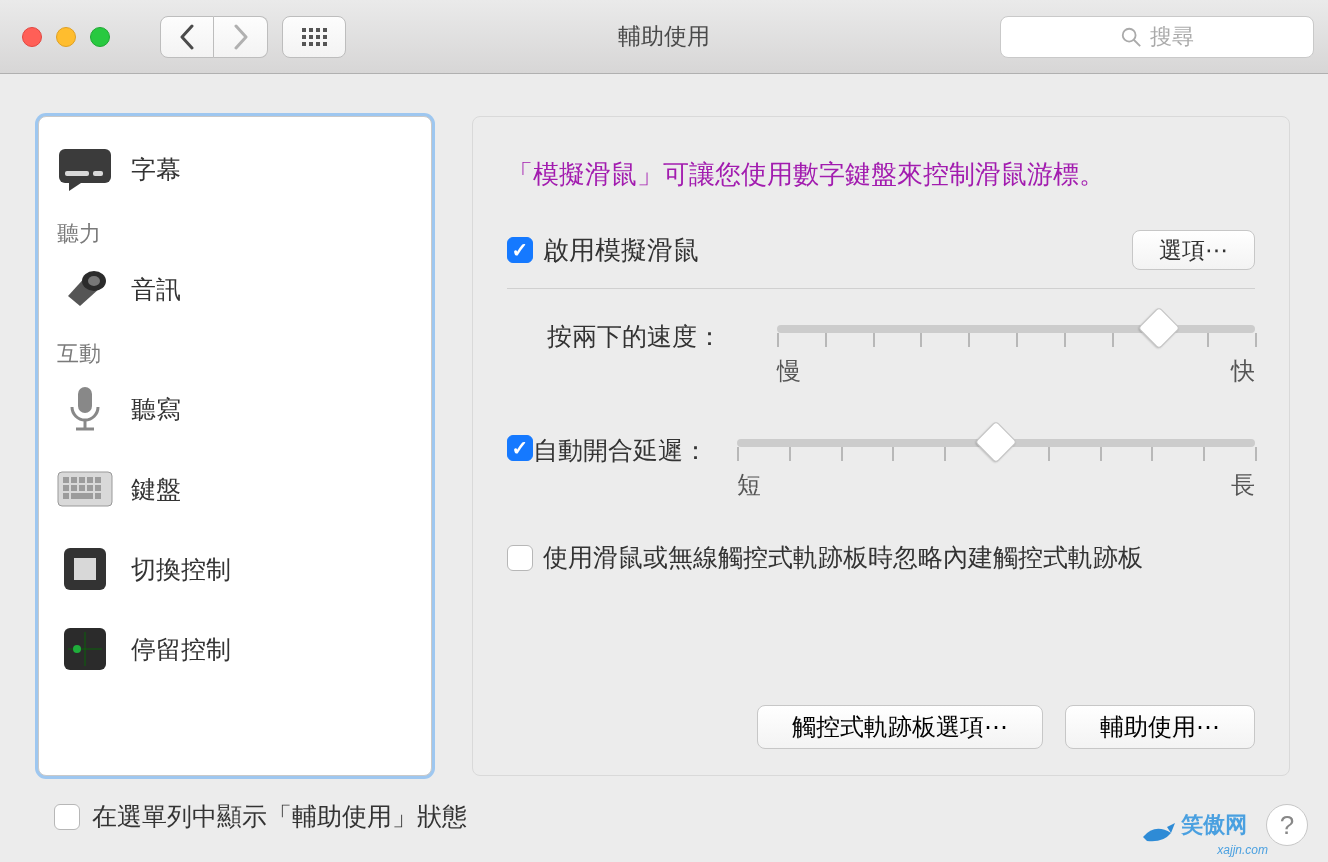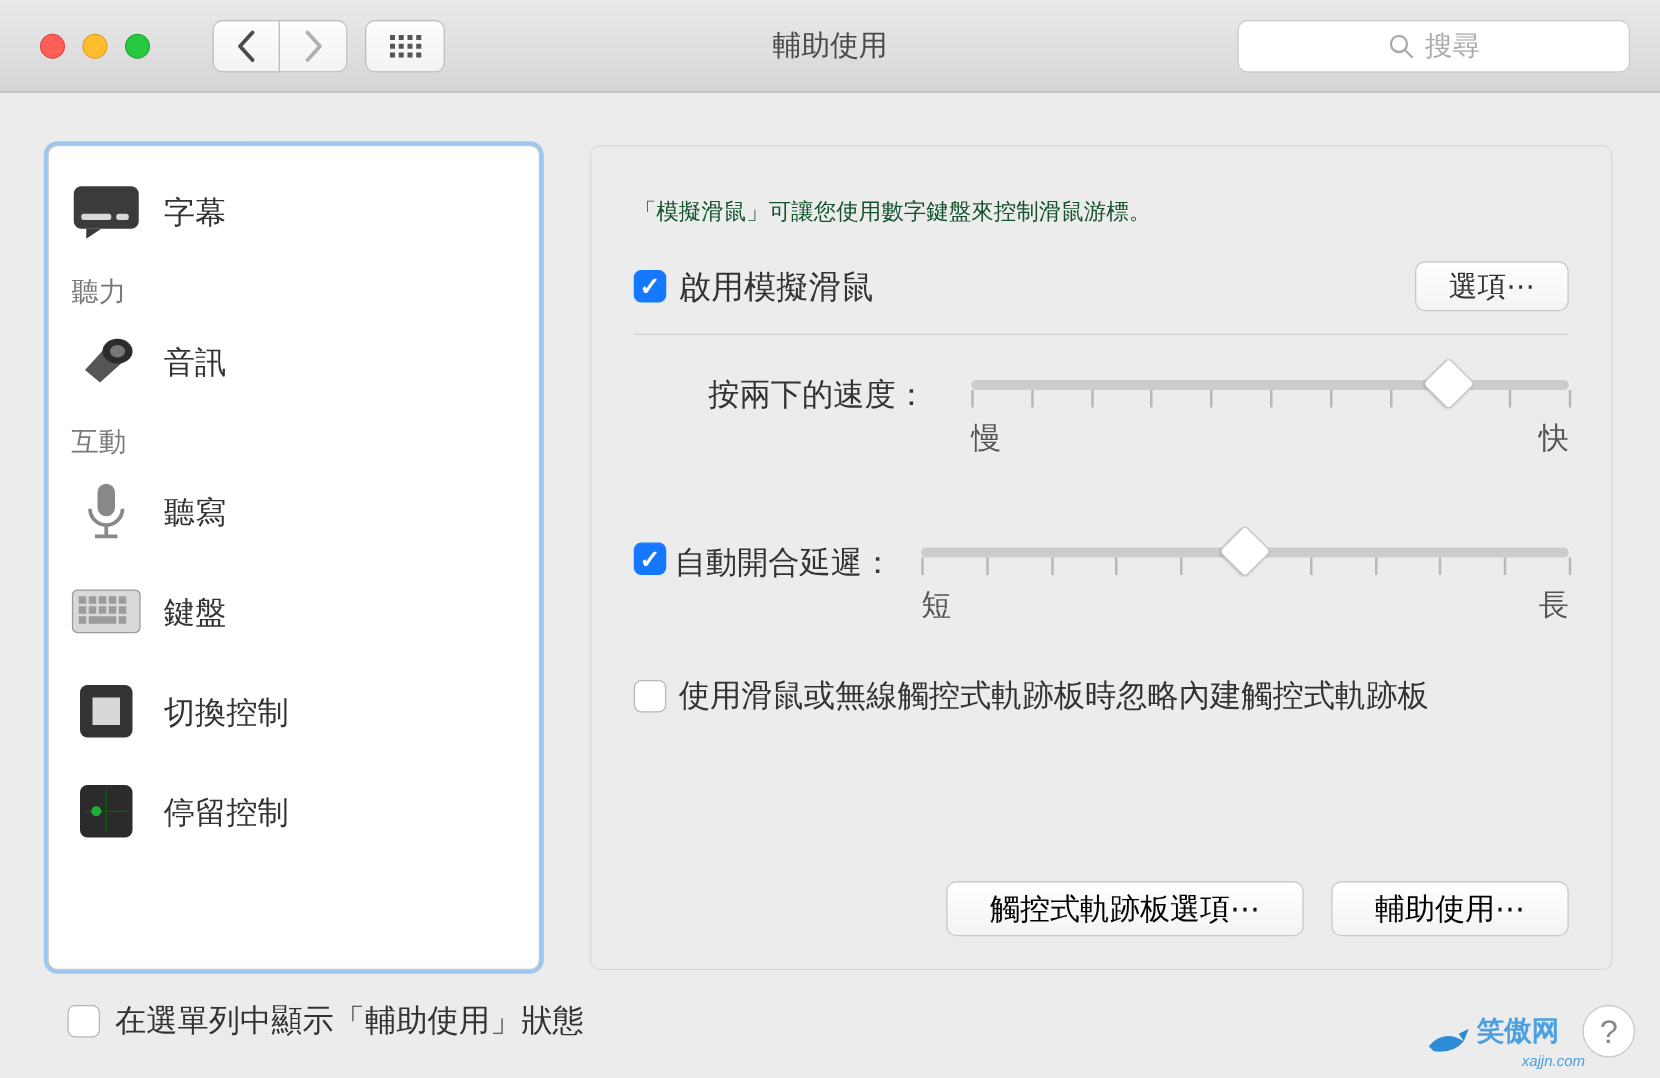--- a/index.html
+++ b/index.html
@@ -12,21 +12,21 @@
     color: #333;
   }
   
   .titlebar {
     height: 74px;
     background: linear-gradient(#eaeaea, #d7d6d6);
     border-bottom: 1px solid #b0b0b0;
     display: flex;
     align-items: center;
     position: relative;
-    padding: 0 24px;
+    padding: 0 14px;
   }
   .traffic { display: flex; gap: 14px; margin-left: 8px; }
   .traffic span { width: 20px; height: 20px; border-radius: 50%; display: block; }
   .tr-close { background: #ff5f57; border: 1px solid #e24640; }
   .tr-min   { background: #ffbd2e; border: 1px solid #dfa023; }
   .tr-max   { background: #28c940; border: 1px solid #1fa833; }
   .nav-group { display: flex; margin-left: 50px; }
   .nav-btn {
     width: 54px; height: 42px; background: linear-gradient(#fdfdfd,#f3f3f3);
     border: 1px solid #bdbdbd; display:flex; align-items:center; justify-content:center;
@@ -72,38 +72,38 @@
   .sb-item.selected { background:#1579ff; color:#fff; }
   .sb-header {
     font-size: 22px; color:#7a7a7a; padding: 10px 18px 0;
   }
   .sb-icon { width: 56px; height:52px; display:flex; align-items:center; justify-content:center; flex-shrink:0; }
   
   .panel {
     flex:1; background:#ececec; border:1px solid #d9d9d9; border-radius:8px;
     padding: 40px 34px 30px; height:660px; position:relative;
   }
-  .intro { font-size: 18px; color:#14532d; margin-bottom: 28px; }
+  .intro { font-size: 26px; color:#a21caf; margin-bottom: 38px; }
   .row { display:flex; align-items:center; margin-bottom: 10px; }
   .row.slider-row { align-items:flex-start; margin-top: 28px; }
   .checkbox {
     width:26px; height:26px; border:1px solid #b7b7b7; border-radius:6px;
     background:#fff; display:flex; align-items:center; justify-content:center;
     flex-shrink:0;
   }
   .checkbox.checked { background:#1579ff; border-color:#1579ff; }
   .checkbox.checked::after { content:"✓"; color:#fff; font-size:20px; font-weight:700; }
   .lbl { font-size: 26px; margin-left: 10px; }
   .opt-btn {
     margin-left:auto; height:40px; padding: 0 26px;
     background:linear-gradient(#fff,#f3f3f3); border:1px solid #c7c7c7;
     border-radius:8px; font-size:23px; color:#333;
   }
   hr.sep { border:none; border-top:1px solid #d0d0d0; margin: 18px 0 2px; }
-  .slider-label { width: 230px; text-align:center; font-size:25px; padding-top:3px; padding-right:16px; }
+  .slider-label { width: 230px; text-align:left; font-size:25px; padding-top:3px; padding-right:16px; }
   .slider-wrap { flex:1; padding-top:8px; }
   .slider {
     position:relative; height:8px; background:#ccc; border-radius:4px;
   }
   .slider .tick { position:absolute; top:8px; width:2px; height:14px; background:#b8b8b8; }
   .slider .thumb {
     position:absolute; top:-12px; width:30px; height:30px; margin-left:-15px;
     background:#fff; border:1px solid #c4c4c4; border-radius:4px;
     transform: rotate(45deg);
     box-shadow: 0 1px 2px rgba(0,0,0,.2);
@@ -284,21 +284,21 @@
             <div class="tick" style="left:100%"></div>
           <div class="thumb" style="left:80%"></div>
         </div>
         <div class="slider-ends">
           <span>慢</span>
           <span>快</span>
         </div>
       </div>
     </div>
 
-    <div class="row slider-row" style="margin-top:64px">
+    <div class="row slider-row" style="margin-top:44px">
       <div class="checkbox checked" style="margin-top:4px"></div>
       <div class="slider-label" style="width:204px">自動開合延遲：</div>
       <div class="slider-wrap">
         <div class="slider">
           <div class="tick" style="left:0%"></div>
             <div class="tick" style="left:10%"></div>
             <div class="tick" style="left:20%"></div>
             <div class="tick" style="left:30%"></div>
             <div class="tick" style="left:40%"></div>
             <div class="tick" style="left:50%"></div>

